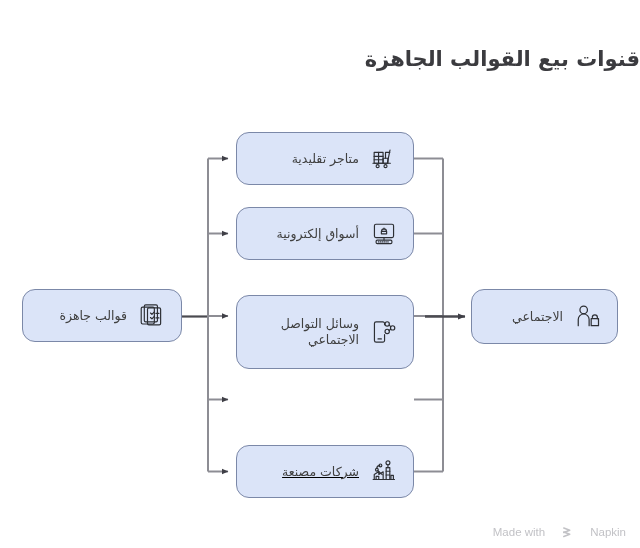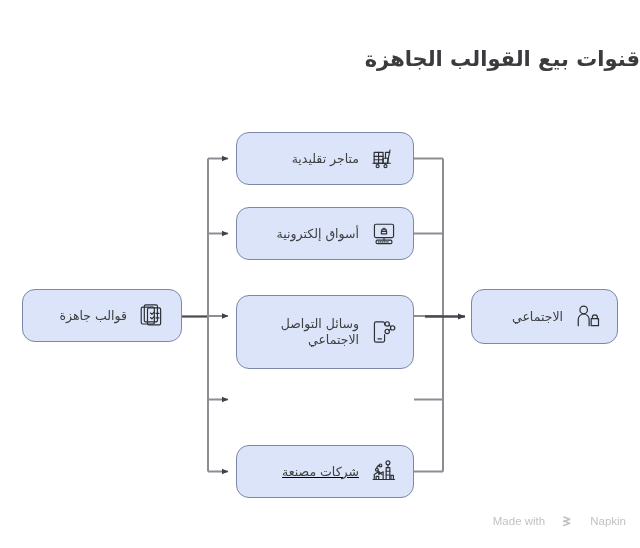--- a/index.html
+++ b/index.html
@@ -105,21 +105,21 @@
   #node-ch-0 { top: 132px; height: 53px; }
   #node-ch-1 { top: 207px; height: 53px; }
   #node-ch-2 { top: 279px; height: 74px; margin-top: 16px; }
   #node-ch-3 { top: 373px; height: 53px; }
   #node-ch-4 { top: 445px; height: 53px; text-decoration: underline; }
 
   
   #watermark {
     position: absolute;
     right: 14px;
-    bottom: 21px;
+    bottom: 10px;
     direction: ltr;
     display: flex;
     align-items: center;
     gap: 16px;
     color: #c2c2c6;
     font-size: 11.5px;
     font-family: "Liberation Sans", sans-serif;
   }
   #watermark .wm-mark svg { display: block; }
 </style>

